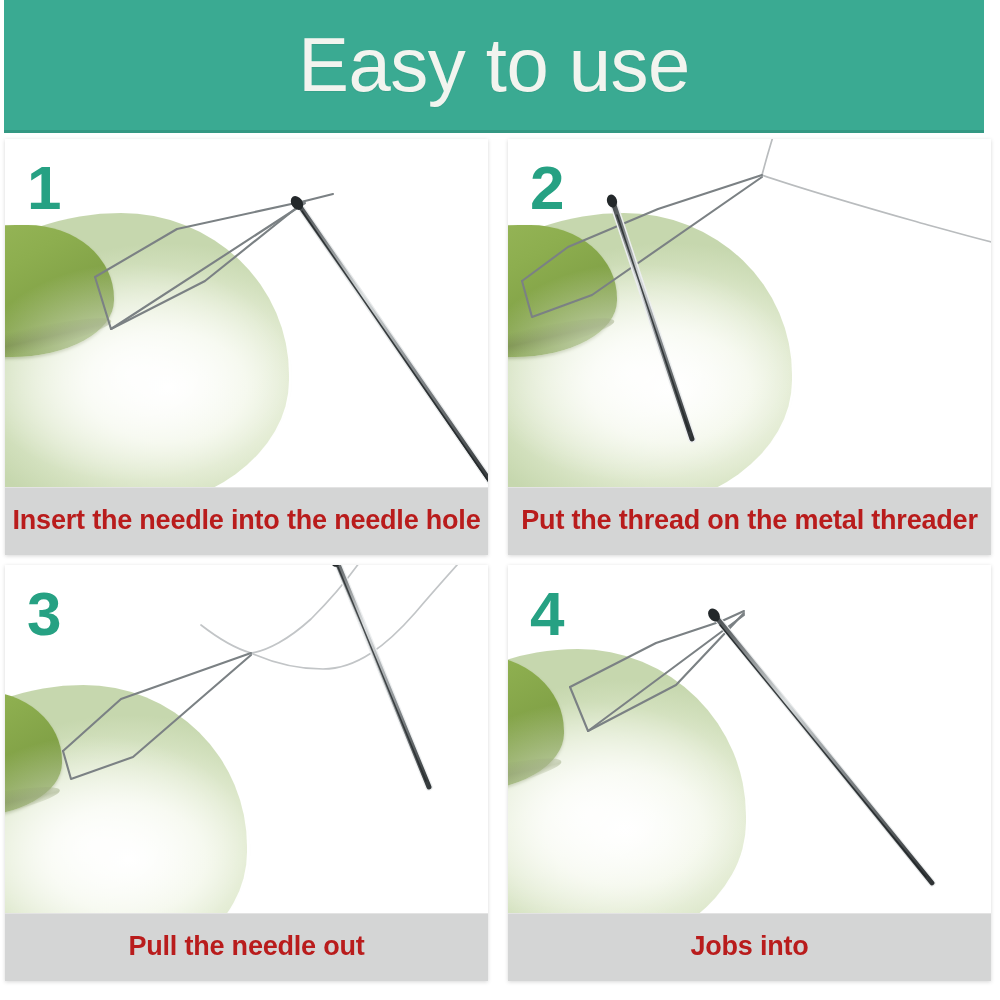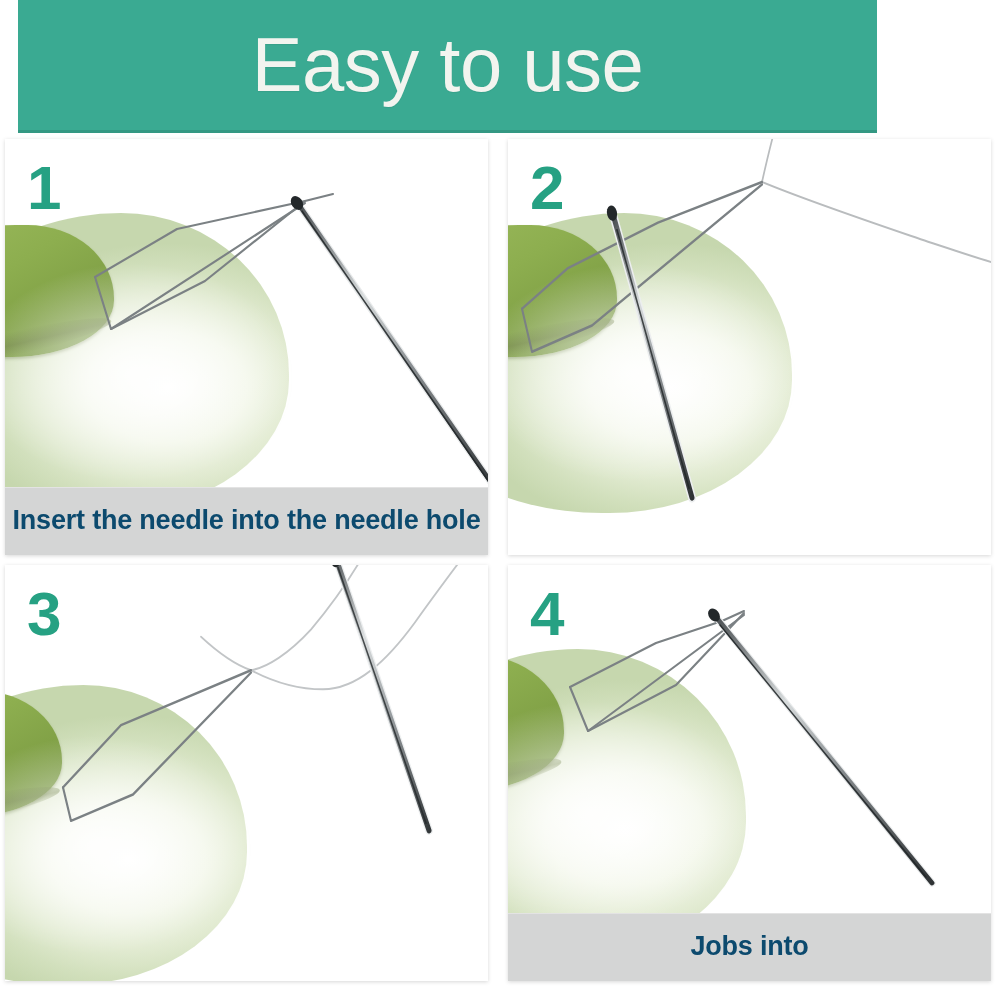--- a/index.html
+++ b/index.html
@@ -11,23 +11,23 @@
     width: 1000px;
     height: 1000px;
     font-family: "Liberation Sans", sans-serif;
     overflow: hidden;
     position: relative;
   }
 
   
   .header {
     position: absolute;
-    left: 18px;
+    left: 4px;
     top: 0;
-    width: 859px;
+    width: 980px;
     height: 133px;
     background: #3aaa92;
     display: flex;
     align-items: center;
     justify-content: center;
     box-sizing: border-box;
   }
   .header::after {
     content: "";
     position: absolute;
@@ -95,21 +95,21 @@
     height: 68px;
     background: #d4d5d5;
     display: flex;
     align-items: center;
     justify-content: center;
     box-sizing: border-box;
     padding: 0 12px;
     box-shadow: inset 0 1px 0 rgba(255,255,255,0.35), 0 2px 3px rgba(0,0,0,0.10);
   }
   .caption-text {
-    color: #0c4a6e;
+    color: #b91c1c;
     font-weight: 700;
     font-size: 27px;
     line-height: 1.1;
     white-space: nowrap;
     letter-spacing: -0.2px;
     font-family: "Liberation Sans", sans-serif;
   }
   .caption-sm .caption-text { font-size: 27px; }
 
   
@@ -251,20 +251,23 @@
 
         <g>
           <line x1="106" y1="66" x2="184" y2="300" stroke="#eceeef" stroke-width="8" stroke-linecap="round"></line>
           <line x1="106" y1="66" x2="184" y2="300" stroke="url(#needleGrad2)" stroke-width="5" stroke-linecap="round"></line>
           <line x1="109" y1="76" x2="181" y2="292" stroke="#1f2426" stroke-width="1.6" stroke-linecap="round" opacity="0.8"></line>
           <ellipse cx="104" cy="62" rx="6.5" ry="5" fill="#23282a" transform="rotate(72 104 62)"></ellipse>
         </g>
       </svg>
     </div>
 
+    <div class="caption">
+      <span class="caption-text">Put the thread on the metal threader</span>
+    </div>
   </div>
 
   <div class="panel panel-r2">
     <div class="stage">
 
       <div class="step-number">3</div>
 
       <div class="device" style="left:-128px; top:120px; width:370px; height:300px;">
         <div class="device-shadow" style="left:4%; top:12%; width:96%; height:86%;"></div>
         <div class="device-body"></div>
@@ -296,20 +299,23 @@
 
         <g>
           <line x1="330" y1="-8" x2="424" y2="222" stroke="#edeff0" stroke-width="7.5" stroke-linecap="round"></line>
           <line x1="330" y1="-8" x2="424" y2="222" stroke="url(#needleGrad3)" stroke-width="5" stroke-linecap="round"></line>
           <line x1="333" y1="2" x2="421" y2="216" stroke="#23282a" stroke-width="1.5" stroke-linecap="round" opacity="0.8"></line>
           <ellipse cx="330" cy="-4" rx="6" ry="4.6" fill="#23282a" transform="rotate(68 330 -4)"></ellipse>
         </g>
       </svg>
     </div>
 
+    <div class="caption caption-sm">
+      <span class="caption-text">Pull the needle out</span>
+    </div>
   </div>
 
   <div class="panel panel-r2">
     <div class="stage">
 
       <div class="step-number">4</div>
 
       <div class="device" style="left:-142px; top:84px; width:380px; height:310px;">
         <div class="device-shadow" style="left:4%; top:12%; width:96%; height:86%;"></div>
         <div class="device-body"></div>

